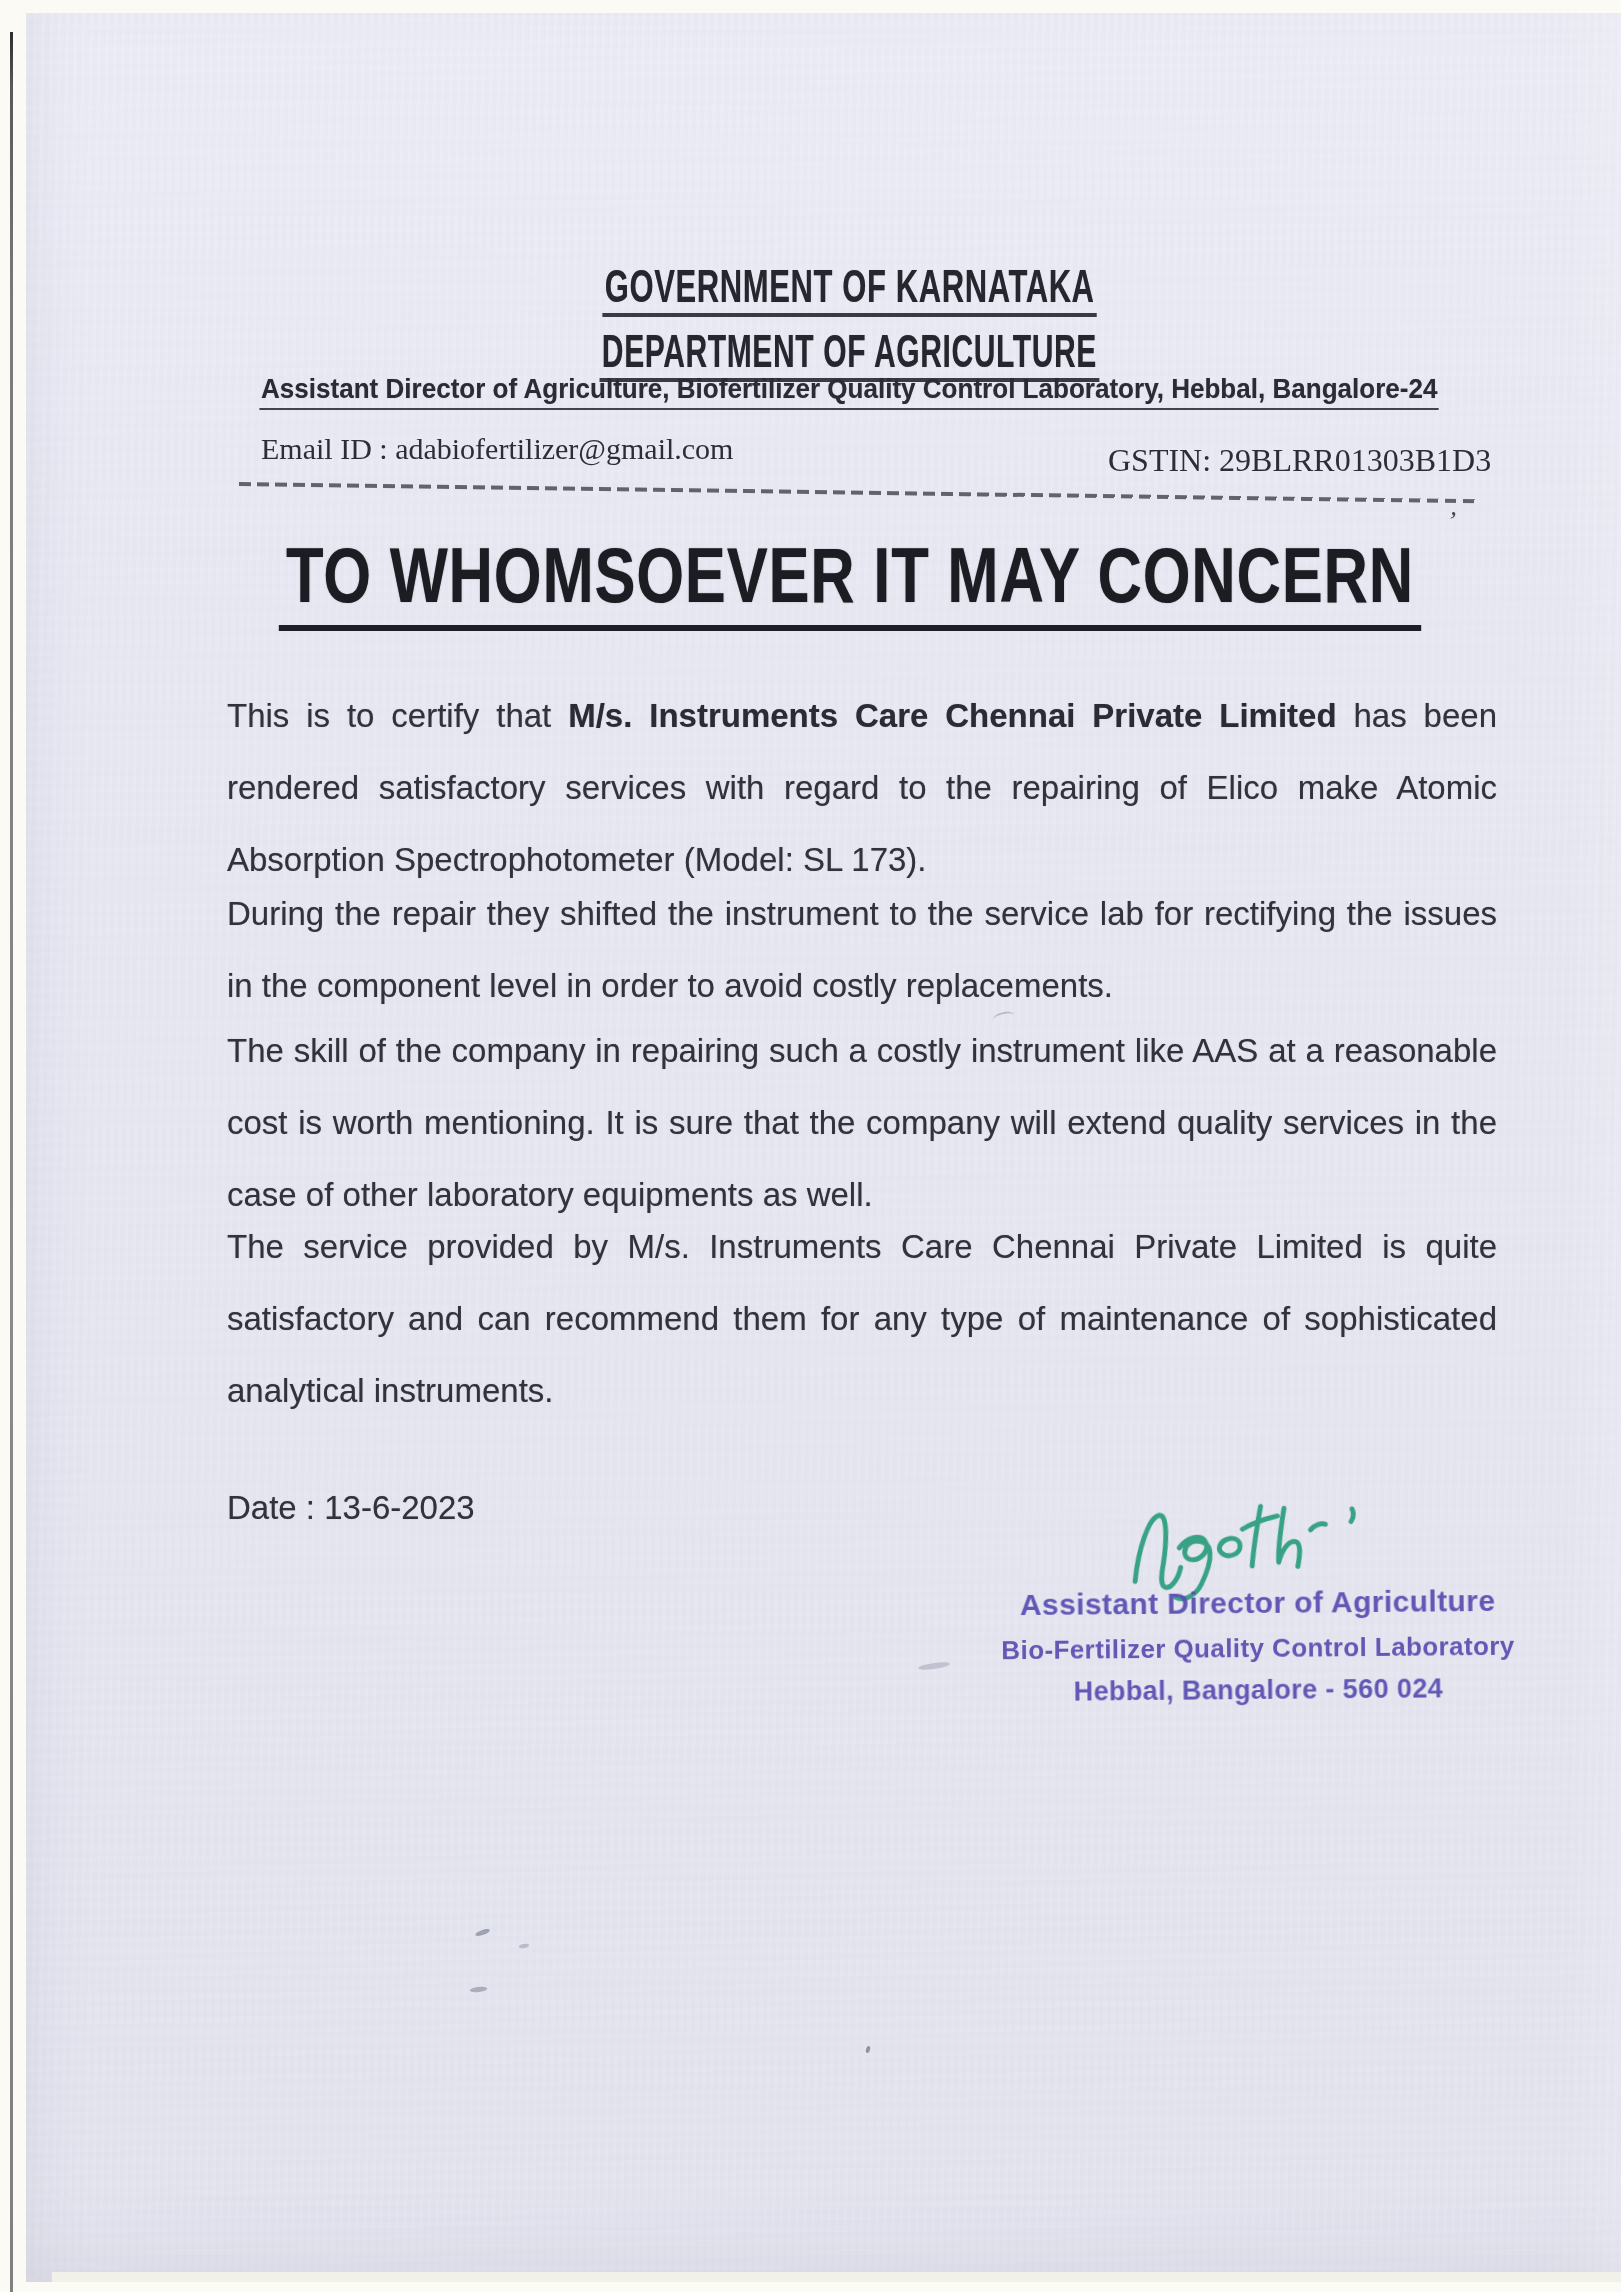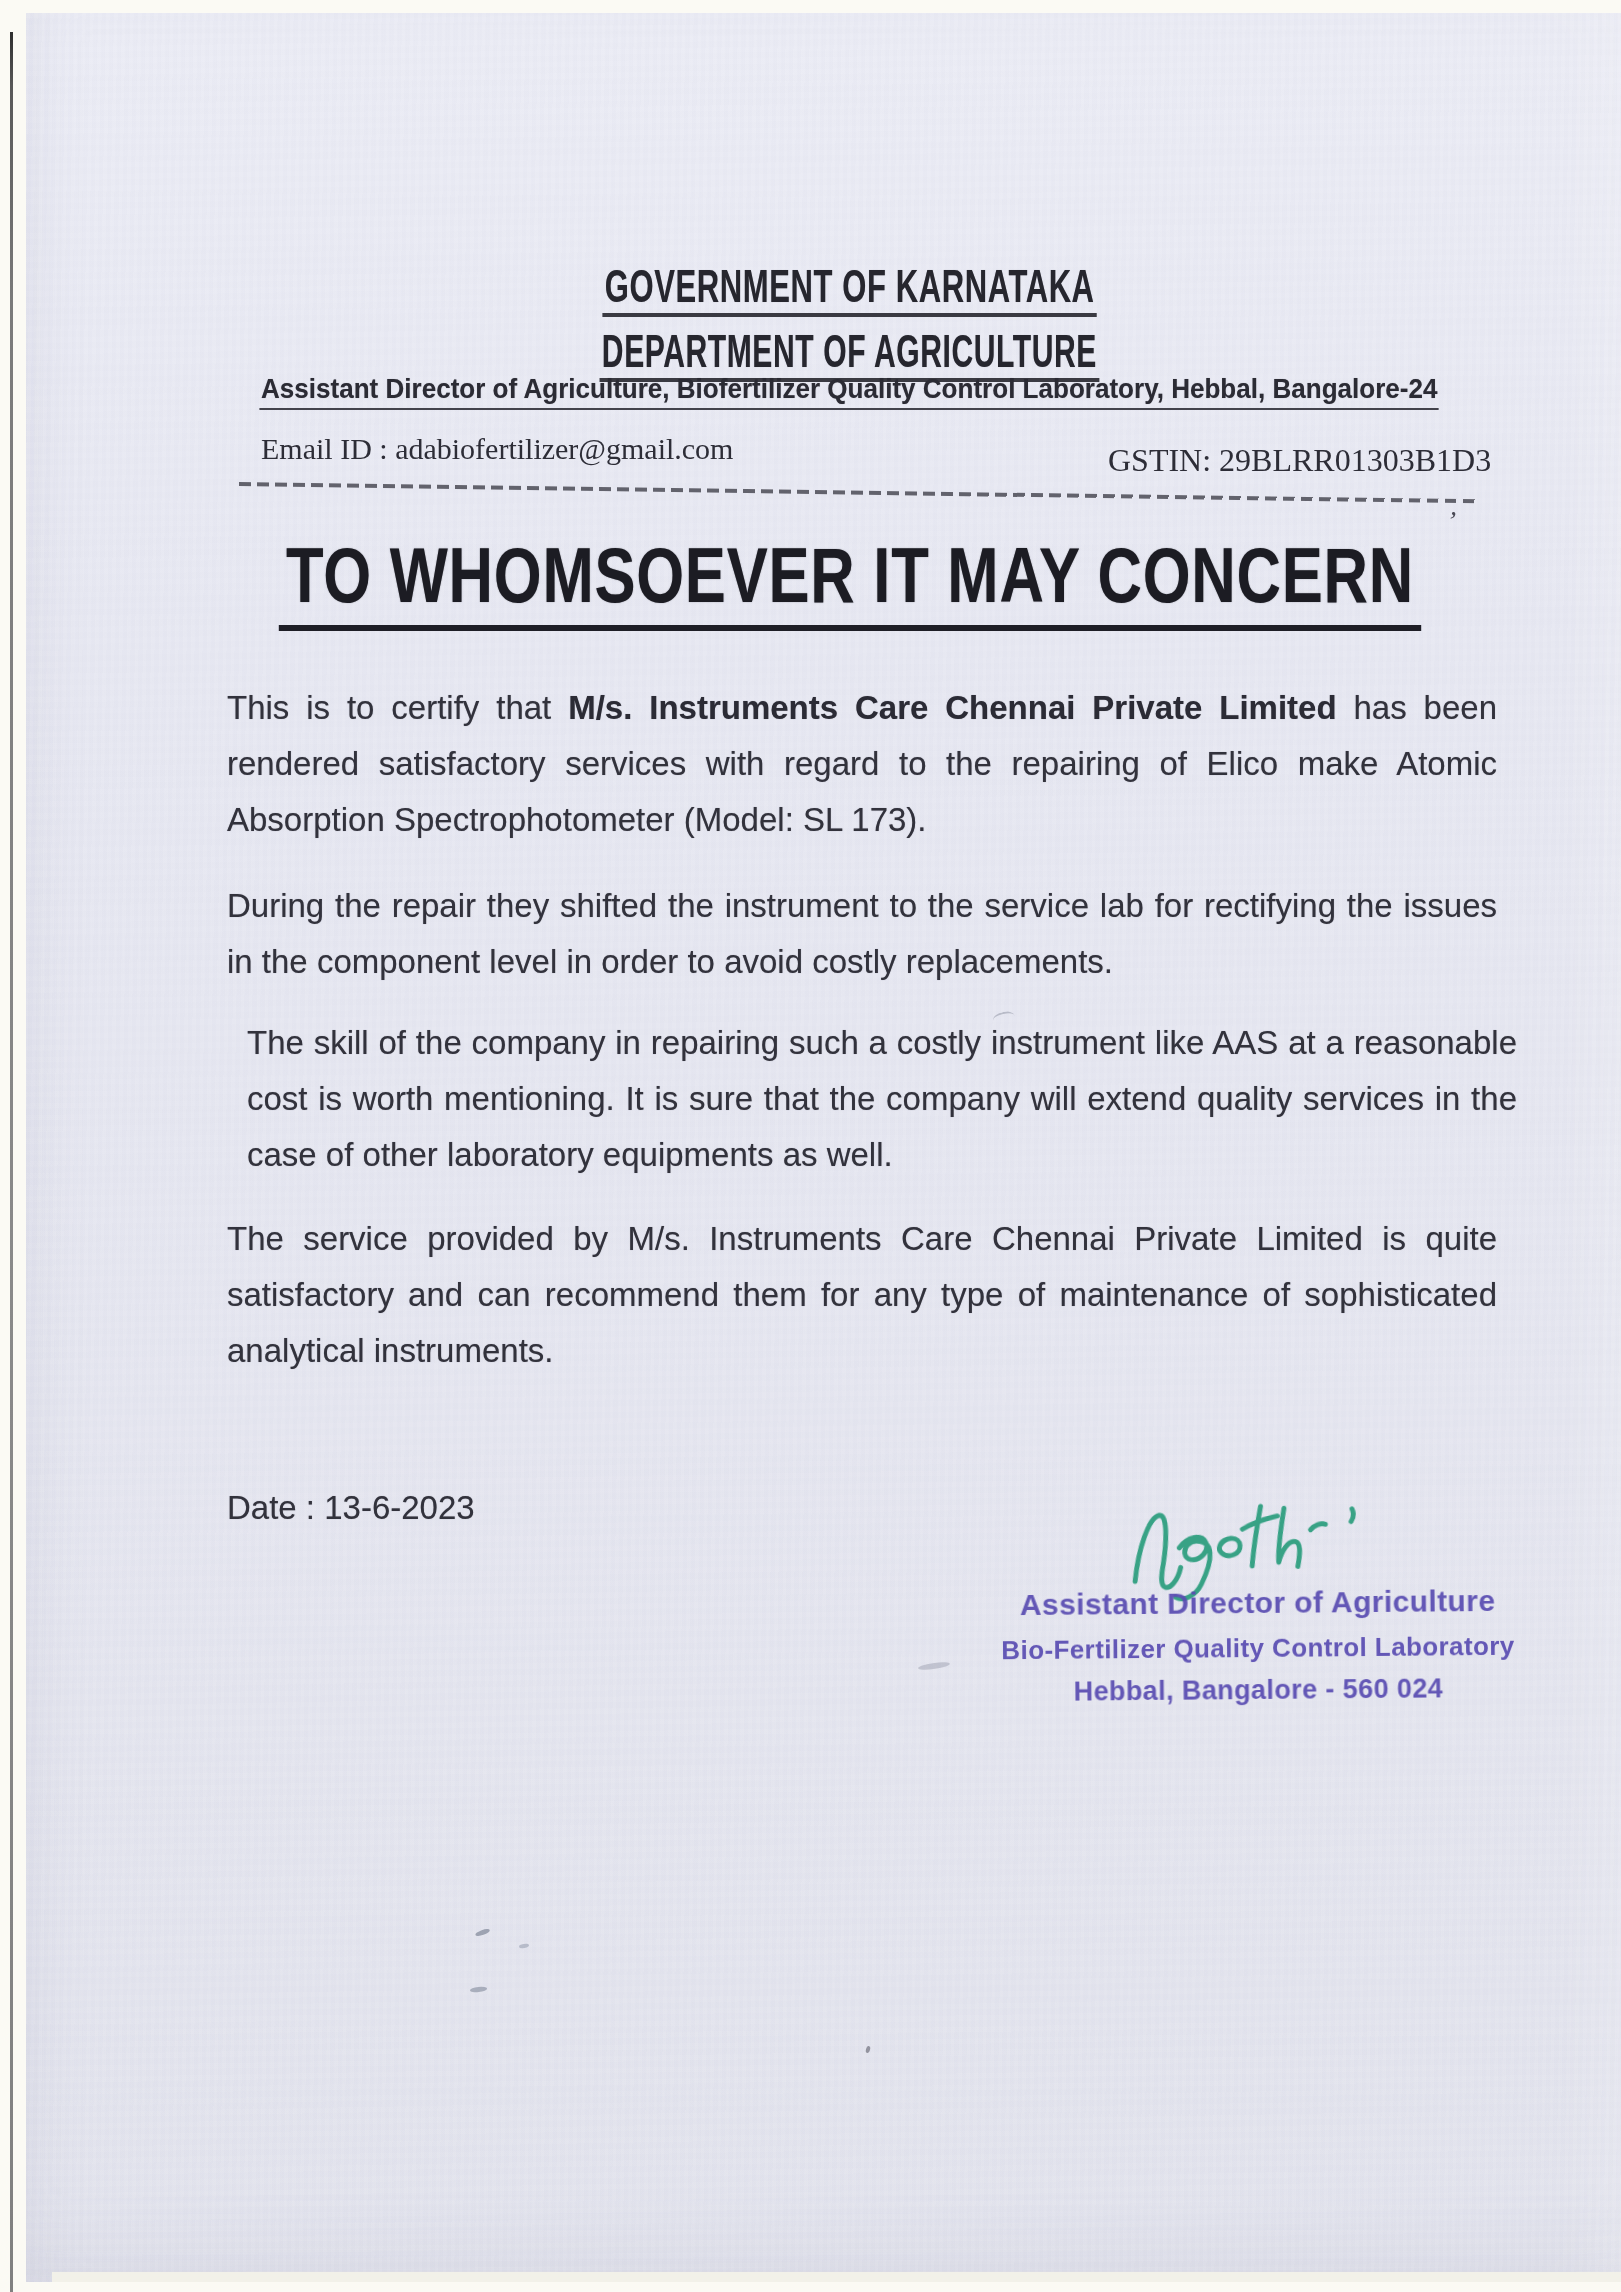--- a/index.html
+++ b/index.html
@@ -44,23 +44,23 @@
     background:repeating-linear-gradient(90deg,#50505a 0 11.6px,transparent 11.6px 18px);
     transform:rotate(.8deg);transform-origin:left center;opacity:.88;}
   .comma-speck{position:absolute;left:1422px;top:493px;font-size:27px;color:#4a4a55;
     font-family:"Liberation Serif",serif;transform:rotate(8deg);}
   .letter-title{top:524px;text-align:center;}
   .letter-title .u{display:inline-block;font-weight:700;font-size:77px;line-height:1;color:#1c1c23;
     transform:scaleX(.80);transform-origin:center;letter-spacing:0.9px;
     text-shadow:0 0 1.3px rgba(28,28,35,.5);
     border-bottom:6.3px solid #1e1e26;padding:0 9px 11.6px;}
   .para{position:absolute;left:201px;width:1270px;
-    font-size:33px;line-height:56px;text-align:justify;color:#32323c;
+    font-size:33px;line-height:72px;text-align:justify;color:#32323c;
     text-shadow:0 0 0.9px rgba(50,50,62,.42);}
-  .p1{top:667px;} .p2{top:865px;} .p3{top:1002px;margin-left:20px;} .p4{top:1198px;}
+  .p1{top:667px;} .p2{top:865px;} .p3{top:1002px;} .p4{top:1198px;}
   .para b{font-weight:700;color:#2b2b35;}
   .date-line{position:absolute;left:201px;top:1476px;font-size:33px;color:#32323c;
     text-shadow:0 0 0.9px rgba(50,50,62,.42);}
   .signature{position:absolute;left:1094px;top:1485px;width:269px;height:100px;
     transform:rotate(-4deg);filter:blur(0.3px);opacity:.95;}
   .stamp{position:absolute;left:967px;top:1569px;width:530px;text-align:center;
     font-weight:700;letter-spacing:0.4px;transform:rotate(-.5deg);
     filter:blur(0.4px);opacity:.93;}
   .stamp .s1{font-size:30px;line-height:41px;margin-bottom:7.2px;}
   .stamp .s2{font-size:26px;line-height:36px;margin-bottom:5.4px;}

